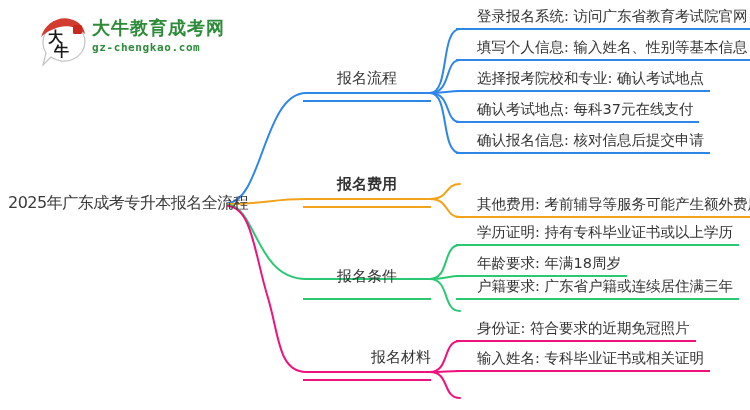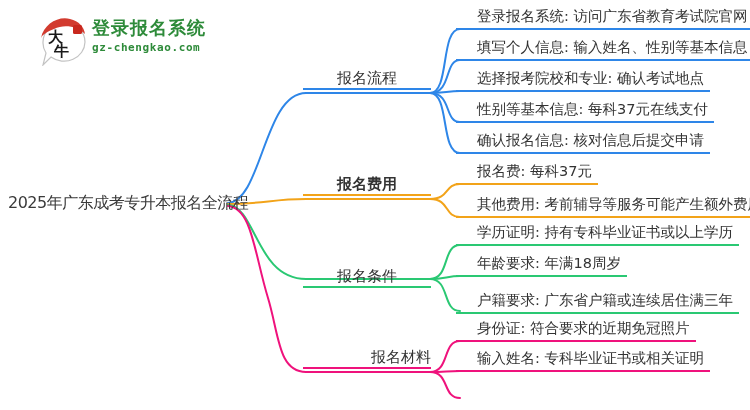--- a/index.html
+++ b/index.html
@@ -9,21 +9,21 @@
   }
   #wires{position:absolute;left:0;top:0;width:750px;height:410px;}
   #wires path{fill:none;stroke-width:2;stroke-linecap:round;stroke:var(--c,#888);}
   .node{position:absolute;color:#333;white-space:nowrap;}
   .root{
     left:8px;top:192px;width:216px;text-align:center;
     font-size:16px;line-height:22px;color:#3a3a3a;letter-spacing:-0.5px;
   }
   .branch-label{
     left:303px;width:128px;text-align:center;
-    font-size:15px;line-height:20px;padding-bottom:0;
+    font-size:15px;line-height:20px;padding-bottom:12px;
     border-bottom:2px solid var(--c,#888);
   }
   .leaf{
     left:456px;font-size:14.5px;line-height:20px;
     padding:0 6px 2px 21px;border-bottom:2px solid var(--c,#888);
   }
   
   .logo{position:absolute;left:38px;top:12px;width:250px;height:52px;}
   .logo-mark{position:absolute;left:0;top:2px;}
   .logo-title{
@@ -70,40 +70,39 @@
   </svg>
 
   <div class="logo">
     <svg class="logo-mark" width="50" height="52" viewBox="0 0 50 52">
       <path d="M5 28 A 21 19.5 0 1 1 47 28 A 21 19.5 0 0 1 13 43 L 5 51 L 8 39 A 21 19.5 0 0 1 5 28 Z" fill="#ffffff" stroke="#c3c3c3" stroke-width="1.2"></path>
       <path d="M3 24 C 6 10 20 2 32 5 C 41 7 46 13 47 20 C 39 12 26 10 16 15 C 9 18 5 20 3 24 Z" fill="#d23b2f"></path>
       <rect x="35" y="11" width="9" height="9" rx="1.5" fill="#c8281e"></rect>
       <text x="10" y="28" font-size="15" font-weight="bold" fill="#1a1a1a" font-family="DejaVu Serif, Liberation Serif, serif">大</text>
       <text x="16" y="42" font-size="15" font-weight="bold" fill="#1a1a1a" font-family="DejaVu Serif, Liberation Serif, serif">牛</text>
     </svg>
-    <div class="logo-title" style="--c: #2E8B3A;">登录报名系统</div>
+    <div class="logo-title" style="--c: #2E8B3A;">大牛教育成考网</div>
     <div class="logo-url" style="--c: #2E8B3A;">gz-chengkao.com</div>
   </div>
 
   <div class="node root">2025年广东成考专升本报名全流程</div>
 
   <div class="node branch-label" style="top: 68px; --c: #2E86E8;">报名流程</div>
   <div class="node branch-label" style="top: 174px; font-weight: bold; --c: #F2A319;">报名费用</div>
   <div class="node branch-label" style="top: 266px; --c: #2AC873;">报名条件</div>
   <div class="node branch-label" style="top: 347px; text-align: right; --c: #EF127C;">报名材料</div>
 
   <div class="node leaf" style="top: 6px; --c: #2E86E8;">登录报名系统: 访问广东省教育考试院官网</div>
   <div class="node leaf" style="top: 37px; --c: #2E86E8;">填写个人信息: 输入姓名、性别等基本信息</div>
   <div class="node leaf" style="top: 68px; --c: #2E86E8;">选择报考院校和专业: 确认考试地点</div>
-  <div class="node leaf" style="top: 99px; --c: #2E86E8;">性别等基本信息: 每科37元在线支付</div>
+  <div class="node leaf" style="top: 99px; --c: #2E86E8;">确认考试地点: 每科37元在线支付</div>
   <div class="node leaf" style="top: 130px; --c: #2E86E8;">确认报名信息: 核对信息后提交申请</div>
 
-  <div class="node leaf" style="top: 161px; --c: #F2A319;">报名费: 每科37元</div>
   <div class="node leaf" style="top: 194px; --c: #F2A319;">其他费用: 考前辅导等服务可能产生额外费用</div>
 
   <div class="node leaf" style="top: 222px; --c: #2AC873;">学历证明: 持有专科毕业证书或以上学历</div>
   <div class="node leaf" style="top: 253px; --c: #2AC873;">年龄要求: 年满18周岁</div>
-  <div class="node leaf" style="top: 290px; text-align: right; --c: #2AC873;">户籍要求: 广东省户籍或连续居住满三年</div>
+  <div class="node leaf" style="top: 276px; text-align: right; --c: #2AC873;">户籍要求: 广东省户籍或连续居住满三年</div>
 
   <div class="node leaf" style="top: 318px; --c: #EF127C;">身份证: 符合要求的近期免冠照片</div>
   <div class="node leaf" style="top: 348px; --c: #EF127C;">输入姓名: 专科毕业证书或相关证明</div>
 
 </div>
 
 </body></html>

